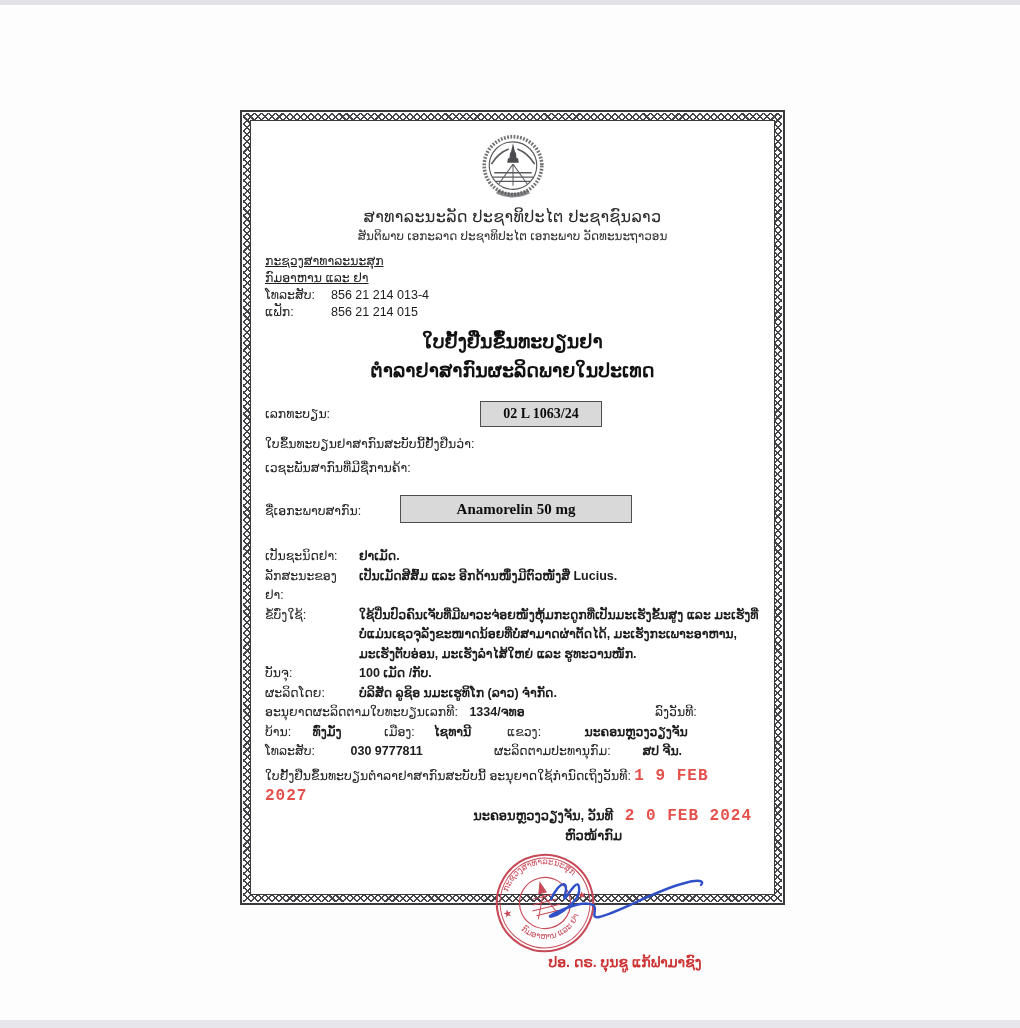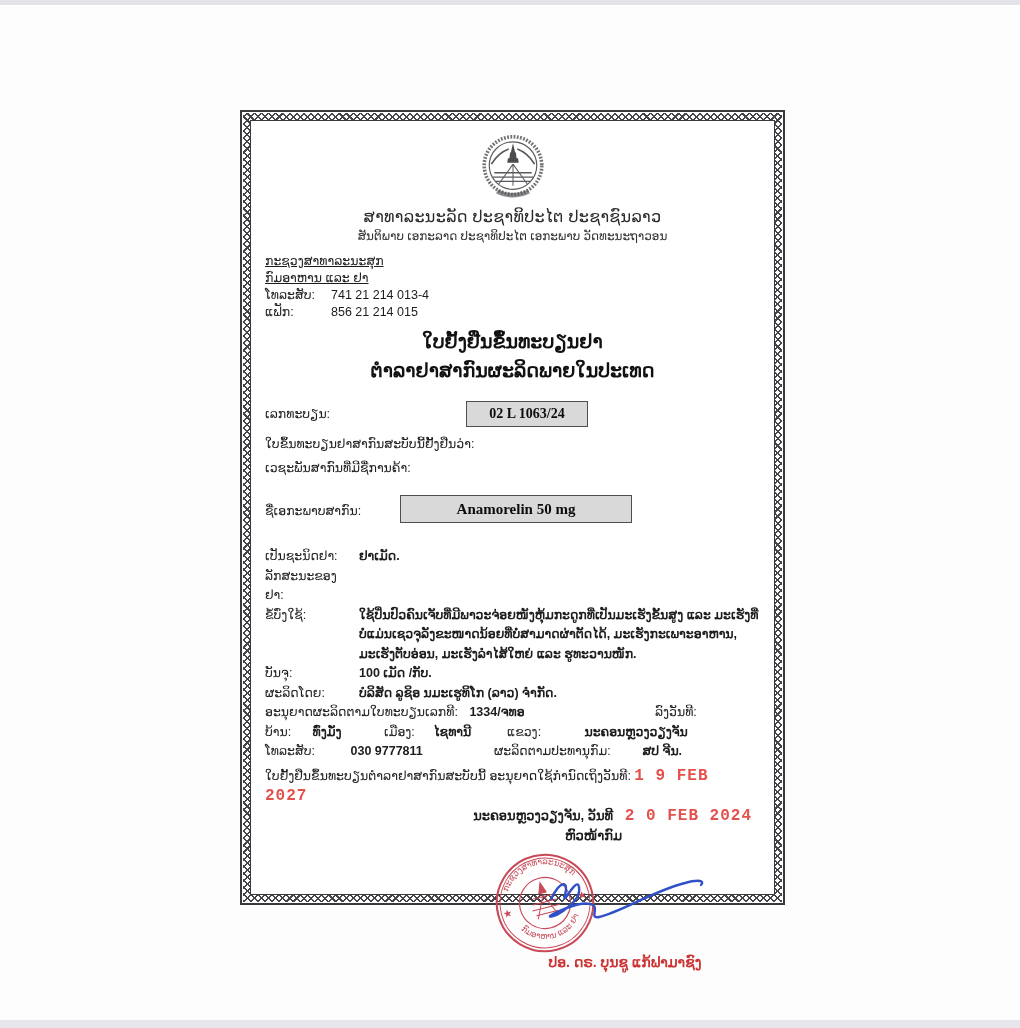--- a/index.html
+++ b/index.html
@@ -112,56 +112,57 @@
     </div>
 
     <div class="hdr-country center">ສາທາລະນະລັດ ປະຊາທິປະໄຕ ປະຊາຊົນລາວ</div>
     <div class="hdr-motto center">ສັນຕິພາບ ເອກະລາດ ປະຊາທິປະໄຕ ເອກະພາບ ວັດທະນະຖາວອນ</div>
 
     <div class="agency-block">
       <div class="u">ກະຊວງສາທາລະນະສຸກ</div>
       <div class="u">ກົມອາຫານ ແລະ ຢາ</div>
       <div class="contact-row">
         <span class="lbl">ໂທລະສັບ:</span>
-        <span>741 21 214 013-4</span>
+        <span>856 21 214 013-4</span>
       </div>
       <div class="contact-row">
         <span class="lbl">ແຟັກ:</span>
         <span>856 21 214 015</span>
       </div>
     </div>
 
     <div class="doc-title">
       <div>ໃບຢັ້ງຢືນຂຶ້ນທະບຽນຢາ</div>
       <div>ຕຳລາຢາສາກົນຜະລິດພາຍໃນປະເທດ</div>
     </div>
 
     <div class="row reg-row">
       <span>ເລກທະບຽນ:</span>
-      <div class="graybox" style="left:201px;top:0;width:122px;height:26px;font-size:14px;">02 L 1063/24</div>
+      <div class="graybox" style="left:215px;top:0;width:122px;height:26px;font-size:14px;">02 L 1063/24</div>
     </div>
 
     <div class="row certify-row">ໃບຂຶ້ນທະບຽນຢາສາກົນສະບັບນີ້ຢັ້ງຢືນວ່າ:</div>
 
     <div class="row trade-row">
       <span>ເວຊະພັນສາກົນທີ່ມີຊື່ການຄ້າ:</span>
     </div>
 
     <div class="row generic-row">
       <span>ຊື່ເອກະພາບສາກົນ:</span>
       <div class="graybox" style="left:135px;top:-2px;width:232px;height:28px;font-size:15px;">Anamorelin 50 mg</div>
     </div>
 
     <div class="fields">
       <div class="frow">
         <span class="flabel">ເປັນຊະນິດຢາ:</span>
         <span class="fvalue">ຢາເມັດ.</span>
       </div>
       <div class="frow">
         <span class="flabel">ລັກສະນະຂອງຢາ:</span>
+        <span class="fvalue">ເປັນເມັດສີສົ້ມ ແລະ ອີກດ້ານໜຶ່ງມີຕົວໜັງສື Lucius.</span>
       </div>
       <div class="frow indic">
         <span class="flabel">ຂໍ້ບົ່ງໃຊ້:</span>
         <span class="fvalue">ໃຊ້ປິ່ນປົວຄົນເຈັບທີ່ມີພາວະຈ່ອຍໜັງຫຸ້ມກະດູກທີ່ເປັນມະເຮັງຂັ້ນສູງ ແລະ ມະເຮັງທີ່ບໍ່ແມ່ນເຊວຈຸລັງຂະໜາດນ້ອຍທີ່ບໍ່ສາມາດຜ່າຕັດໄດ້, ມະເຮັງກະເພາະອາຫານ, ມະເຮັງຕັບອ່ອນ, ມະເຮັງລຳໄສ້ໃຫຍ່ ແລະ ຮູທະວານໜັກ.</span>
       </div>
       <div class="frow">
         <span class="flabel">ບັນຈຸ:</span>
         <span class="fvalue">100 ເມັດ /ກັບ.</span>
       </div>
       <div class="frow">

